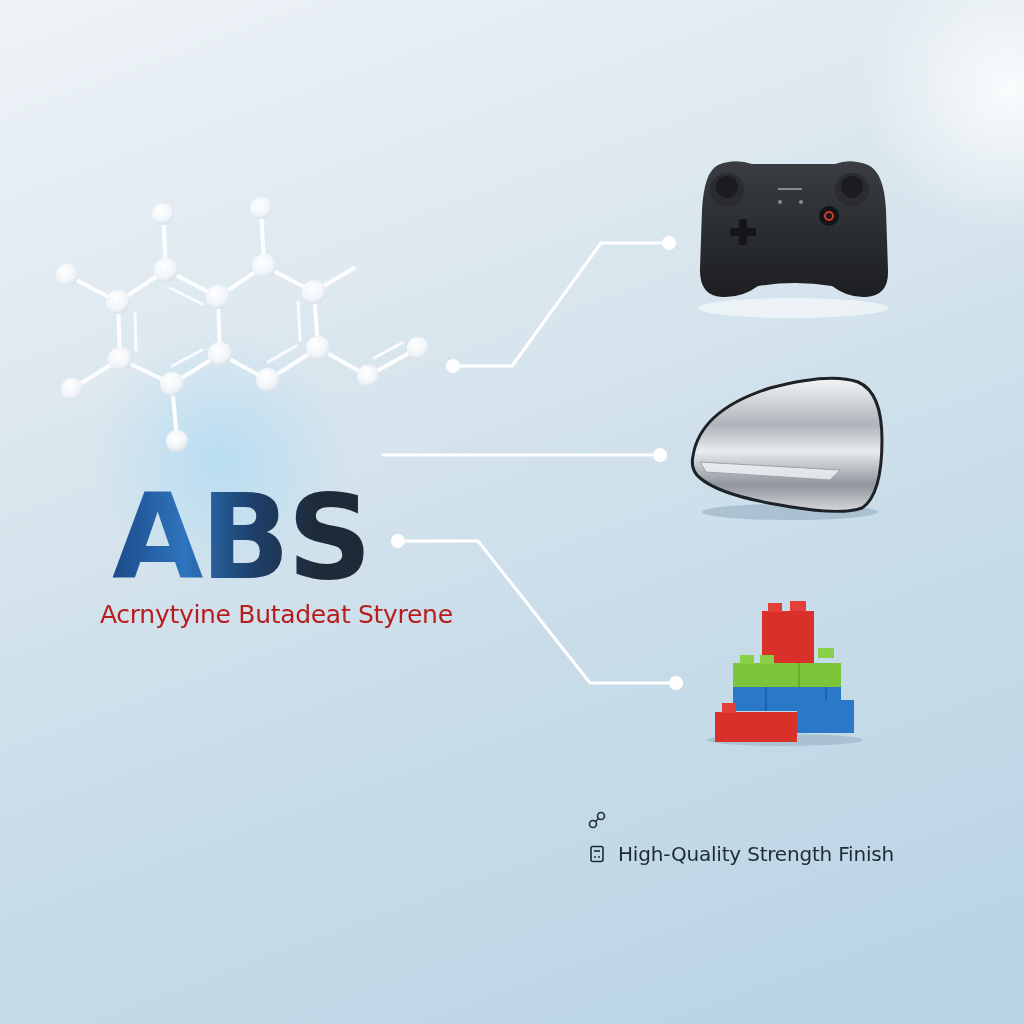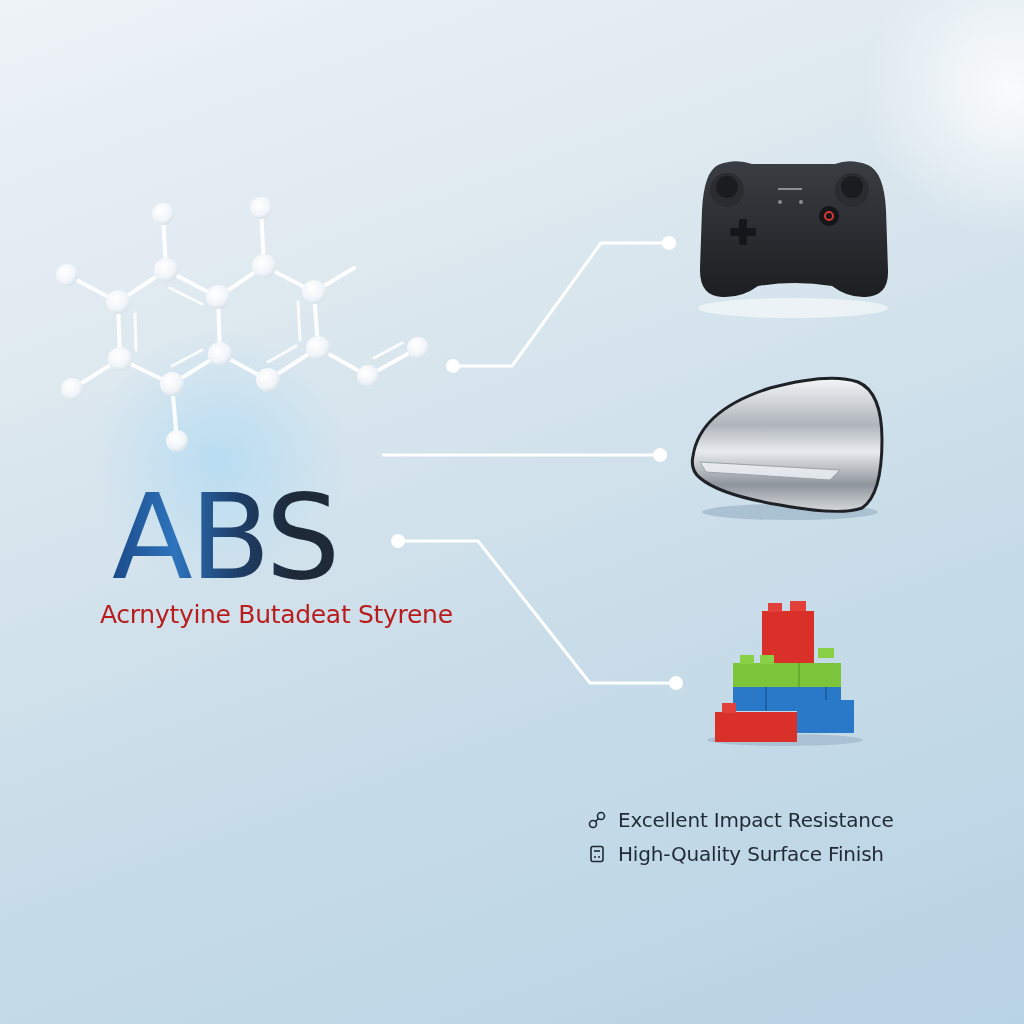--- a/index.html
+++ b/index.html
@@ -3,21 +3,21 @@
 <meta charset="utf-8">
 <style>
   html,body{margin:0;padding:0;}
   body{width:1024px;height:1024px;overflow:hidden;position:relative;
     background:linear-gradient(160deg,#eef3f7 0%,#dde8ef 30%,#c9dde9 60%,#b8d3e4 100%);
     font-family:"DejaVu Sans","Liberation Sans",sans-serif;}
   .glow{position:absolute;border-radius:50%;pointer-events:none;}
   .glow.a{left:90px;top:330px;width:260px;height:260px;background:radial-gradient(circle,rgba(160,215,245,.55),rgba(160,215,245,0) 70%);}
   .glow.b{left:860px;top:-60px;width:300px;height:300px;background:radial-gradient(circle,rgba(255,255,255,.85),rgba(255,255,255,0) 70%);}
   svg.layer{position:absolute;left:0;top:0;}
-  .title{position:absolute;left:112px;top:478px;font-size:118px;font-weight:normal;letter-spacing:-3px;line-height:1;
+  .title{position:absolute;left:112px;top:478px;font-size:118px;font-weight:bold;letter-spacing:-3px;line-height:1;
     background:linear-gradient(90deg,#1c4a88 0%,#2e74bd 28%,#1e3f6a 55%,#1e2a38 80%);
     -webkit-background-clip:text;background-clip:text;color:transparent;}
   .subtitle{position:absolute;left:100px;top:600px;font-size:25px;color:#b91c1c;letter-spacing:-.3px;}
   .features{position:absolute;left:586px;top:803px;}
   .feature{display:flex;align-items:center;height:34px;}
   .feature .ico{width:22px;height:22px;margin-right:10px;display:flex;align-items:center;justify-content:center;}
   .feature .txt{font-size:20px;color:#1f2a36;letter-spacing:-.2px;}
 </style>
 </head>
 <body>
@@ -165,26 +165,25 @@
 
 <div class="features">
   <div class="feature">
     <span class="ico">
       <svg width="20" height="20" viewBox="0 0 20 20" fill="none" stroke="#1f2a36" stroke-width="1.6">
           <circle cx="6" cy="14" r="3.5"></circle>
           <circle cx="14" cy="6" r="3.5"></circle>
           <line x1="8.5" y1="11.5" x2="11.5" y2="8.5"></line>
         </svg>
     </span>
-    <span class="txt">Excellent Impact Resistance</span>
   </div>
   <div class="feature">
     <span class="ico">
       <svg width="20" height="20" viewBox="0 0 20 20" fill="none" stroke="#1f2a36" stroke-width="1.6">
           <rect x="4" y="2.5" width="12" height="15" rx="2"></rect>
           <line x1="7" y1="7" x2="13" y2="7"></line>
           <line x1="7" y1="13" x2="9" y2="13"></line>
           <line x1="11" y1="13" x2="13" y2="13"></line>
         </svg>
     </span>
-    <span class="txt">High-Quality Surface Finish</span>
+    <span class="txt">High-Quality Strength Finish</span>
   </div>
 </div>
 
 </body></html>

